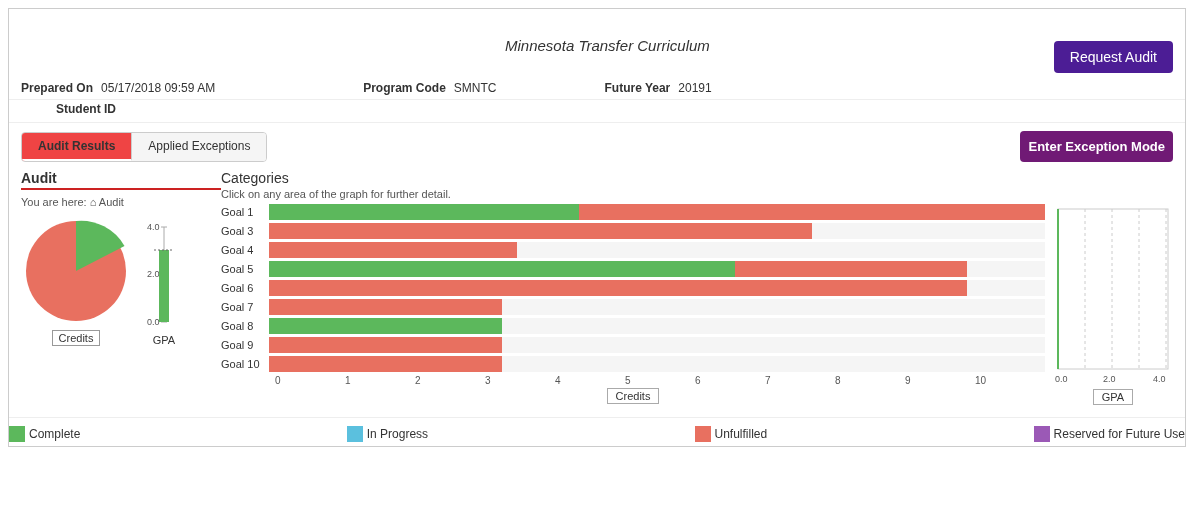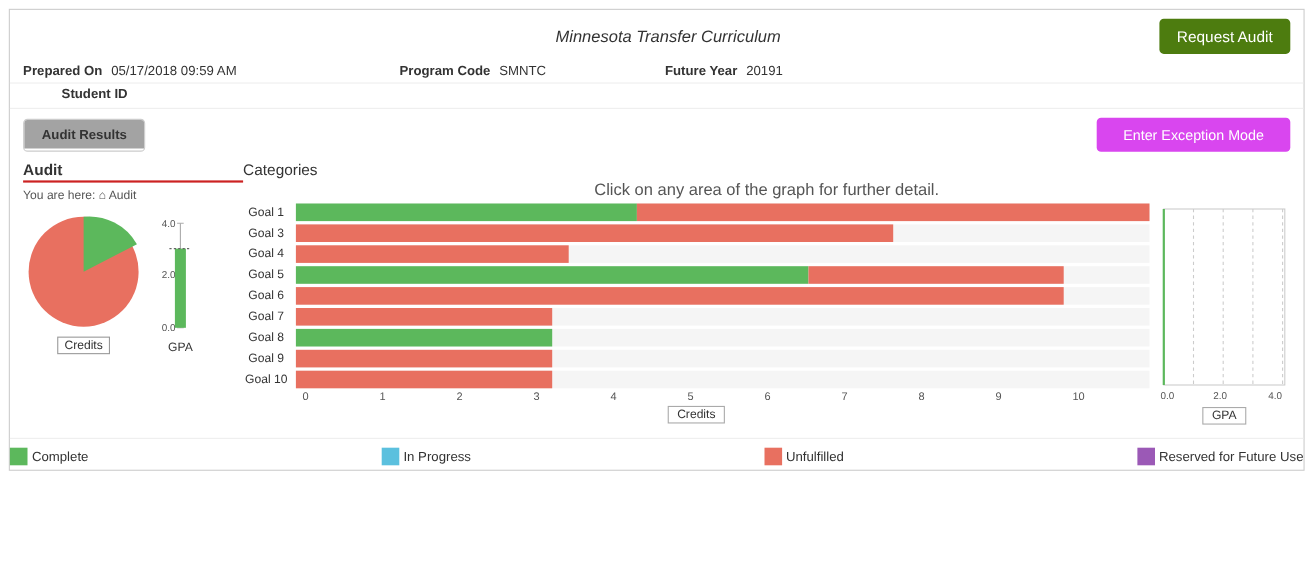--- a/index.html
+++ b/index.html
@@ -1,50 +1,50 @@
 <!DOCTYPE html>
 <html><head>
   <meta charset="utf-8">
   <style>
     * { box-sizing: border-box; margin: 0; padding: 0; }
     body { font-family: Arial, sans-serif; font-size: 12px; background: #fff; color: #333; width: 1194px; }
     .outer { border: 1px solid #ccc; margin: 8px; padding: 0; }
     .header-row { display: flex; justify-content: space-between; align-items: center; padding: 8px 12px 4px 12px; }
     .page-title { font-style: italic; font-size: 15px; text-align: center; flex: 1; }
-    .request-audit-btn { background: #4d7c0f; color: #fff; border: none; padding: 8px 16px; font-size: 14px; cursor: pointer; border-radius: 4px; white-space: nowrap; }
+    .request-audit-btn { background: #4c1d95; color: #fff; border: none; padding: 8px 16px; font-size: 14px; cursor: pointer; border-radius: 4px; white-space: nowrap; margin-top: 24px; }
     .meta-row { display: flex; align-items: center; padding: 4px 12px; border-bottom: 1px solid #eee; }
     .meta-item { display: flex; gap: 8px; margin-right: 28px; }
     .meta-label { font-weight: bold; font-size: 12px; }
     .meta-value { font-size: 12px; }
     .student-row { padding: 2px 12px 6px 12px; border-bottom: 1px solid #eee; }
     .student-label { font-weight: bold; font-size: 12px; margin-left: 35px; }
     .tabs-and-exception { display: flex; justify-content: space-between; align-items: center; padding: 8px 12px 0 12px; }
     .tabs { display: flex; gap: 0; border: 1px solid #ccc; border-radius: 4px; overflow: hidden; }
     .tab { padding: 6px 16px; cursor: pointer; font-size: 12px; background: #f5f5f5; border-right: 1px solid #ccc; }
     .tab:last-child { border-right: none; }
-    .tab.active { background: #a3a3a3; font-weight: bold; border-bottom: 2px solid #fff; }
-    .exception-btn { background: #d946ef; color: #fff; border: none; padding: 8px 24px; font-size: 13px; cursor: pointer; border-radius: 4px; }
+    .tab.active { background: #ef4444; font-weight: bold; border-bottom: 2px solid #fff; }
+    .exception-btn { background: #701a75; color: #fff; border: none; padding: 8px 8px; font-size: 13px; cursor: pointer; border-radius: 4px; font-weight: bold; }
     .main-content { display: flex; padding: 8px 12px; gap: 0; }
     .left-panel { width: 200px; flex-shrink: 0; }
     .audit-title { font-size: 14px; font-weight: bold; margin-bottom: 2px; }
     .breadcrumb { font-size: 11px; color: #555; margin-bottom: 8px; }
     .charts-area { display: flex; gap: 8px; align-items: flex-end; margin-top: 4px; }
     .pie-container { position: relative; width: 110px; height: 110px; }
     .pie-label { text-align: center; font-size: 11px; margin-top: 4px; border: 1px solid #999; display: inline-block; padding: 1px 6px; background: #fff; }
     .pie-wrapper { display: flex; flex-direction: column; align-items: center; }
     .bar-chart-left { display: flex; flex-direction: column; align-items: center; }
     .gpa-label { font-size: 11px; margin-top: 2px; }
     .right-panel { flex: 1; }
     .categories-title { font-size: 14px; font-weight: normal; margin-bottom: 2px; }
-    .graph-hint { font-size: 15px; color: #555; text-align: center; margin-bottom: 4px; }
+    .graph-hint { font-size: 11px; color: #555; text-align: left; margin-bottom: 4px; }
     .chart-area { display: flex; gap: 8px; }
     .bar-chart-main { flex: 1; }
     .bar-chart-gpa { width: 120px; }
     .bar-row { display: flex; align-items: center; margin-bottom: 3px; }
-    .bar-label { width: 48px; font-size: 11px; text-align: center; padding-right: 6px; flex-shrink: 0; }
+    .bar-label { width: 48px; font-size: 11px; text-align: left; padding-right: 6px; flex-shrink: 0; }
     .bar-track { flex: 1; height: 16px; background: #f5f5f5; position: relative; border: none; }
     .bar-fill { height: 100%; display: flex; }
     .bar-green { background: #5cb85c; }
     .bar-red { background: #e87060; }
     .x-axis { display: flex; padding-left: 54px; margin-top: 2px; }
     .x-tick { flex: 1; text-align: left; font-size: 10px; color: #555; }
     .credits-label-box { text-align: center; font-size: 11px; border: 1px solid #aaa; display: inline-block; padding: 1px 8px; margin-top: 2px; background: #fff; }
     .legend-row { display: flex; justify-content: space-between; padding: 8px 0 4px 0; border-top: 1px solid #eee; margin-top: 4px; }
     .legend-item { display: flex; align-items: center; gap: 4px; font-size: 12px; }
     .legend-swatch { width: 16px; height: 16px; display: inline-block; }
@@ -77,20 +77,21 @@
     </div>
   </div>
 
   <div class="student-row">
     <span class="student-label">Student ID</span>
   </div>
 
   <div class="tabs-and-exception">
     <div class="tabs">
       <div class="tab active">Audit Results</div>
+      <div class="tab">Applied Exceptions</div>
     </div>
     <button class="exception-btn">Enter Exception Mode</button>
   </div>
 
   <div class="main-content">
 
     <div class="left-panel">
       <div class="audit-title">Audit</div>
       <div class="divider-line"></div>
       <div class="breadcrumb">

